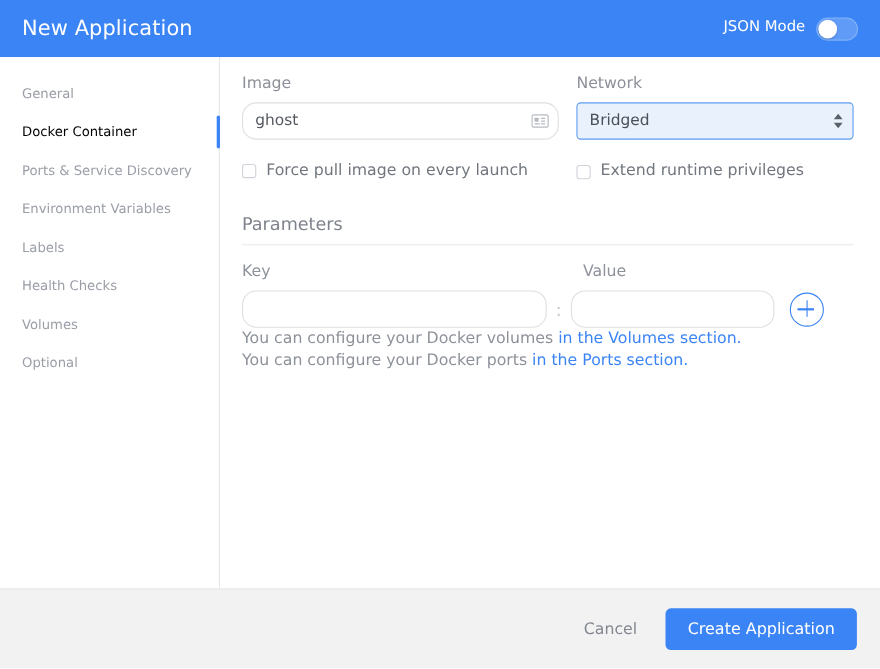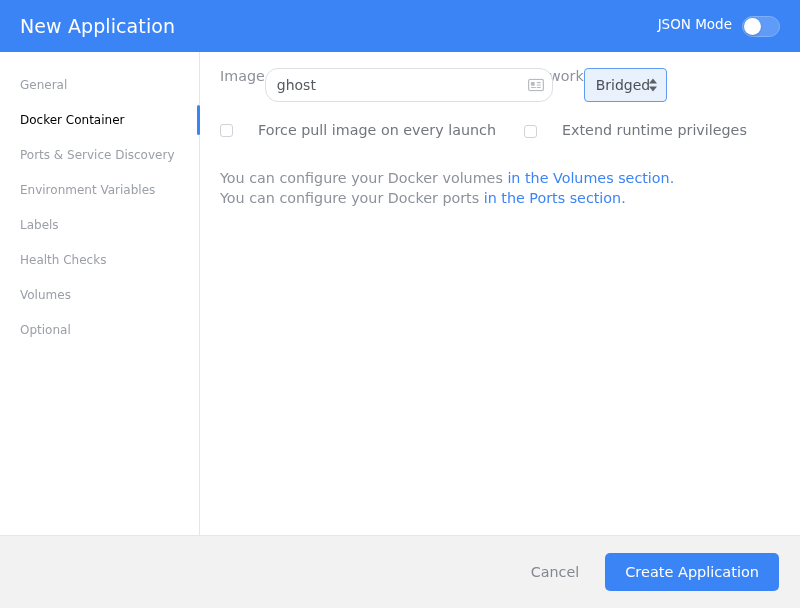--- a/index.html
+++ b/index.html
@@ -87,21 +87,21 @@
 
   
   .main {
     position: absolute;
     left: 201px; top: 52px;
     width: 599px; height: 483px;
     background: #ffffff;
     padding: 16px 24px 0 19px;
   }
   .row { display: flex; }
-  .field { display: flex; flex-direction: row; }
+  .field { display: flex; flex-direction: column; }
   .field-label {
     color: #8d9199;
     font-size: 14.3px;
     margin-bottom: 9px;
   }
   .txt-input {
     height: 34px;
     border: 1px solid #dcdfe3;
     border-radius: 13px;
     background: #ffffff;
@@ -163,21 +163,20 @@
   .checkbox {
     width: 13px; height: 13px;
     border: 1px solid #cfd3d9;
     border-radius: 3px;
     background: #ffffff;
     flex: none;
   }
   .check-label {
     color: #71767e;
     font-size: 14.3px;
-    margin-left: 16px;
   }
 
   .section-title {
     color: #7e838b;
     font-size: 16px;
     margin: 0;
     font-weight: 400;
   }
   .divider {
     height: 1px;
@@ -339,22 +338,38 @@
       <div class="checkrow" style="width:288px;">
         <span class="checkbox"></span>
         <span class="check-label">Force pull image on every launch</span>
       </div>
       <div class="checkrow" style="margin-left:16px;align-items:flex-end;">
         <span class="checkbox"></span>
         <span class="check-label">Extend runtime privileges</span>
       </div>
     </div>
 
-
-    <div class="help-text" style="margin-top:30px;">
+    <div style="margin-top:31px;">
+      <div class="section-title">Parameters</div>
+      <div class="divider"></div>
+
+      <div class="row" style="margin-top:16px;">
+        <span class="field-label" style="width:310px;">Key</span>
+        <span class="field-label">Value</span>
+      </div>
+
+      <div class="param-inputs">
+        <input class="txt-input" style="width: 277px; padding-right: 11px;" type="text" value="" placeholder="">
+        <span class="colon">:</span>
+        <input class="txt-input" style="width: 185px; padding-right: 11px;" type="text" value="" placeholder="">
+        <span class="plus-btn"></span>
+      </div>
+    </div>
+
+    <div class="help-text" style="">
       <div>
         <span>You can configure your Docker volumes </span><span class="help-link">in the Volumes section.</span>
       </div>
       <div>
         <span>You can configure your Docker ports </span><span class="help-link">in the Ports section.</span>
       </div>
     </div>
 
   </div>
 

